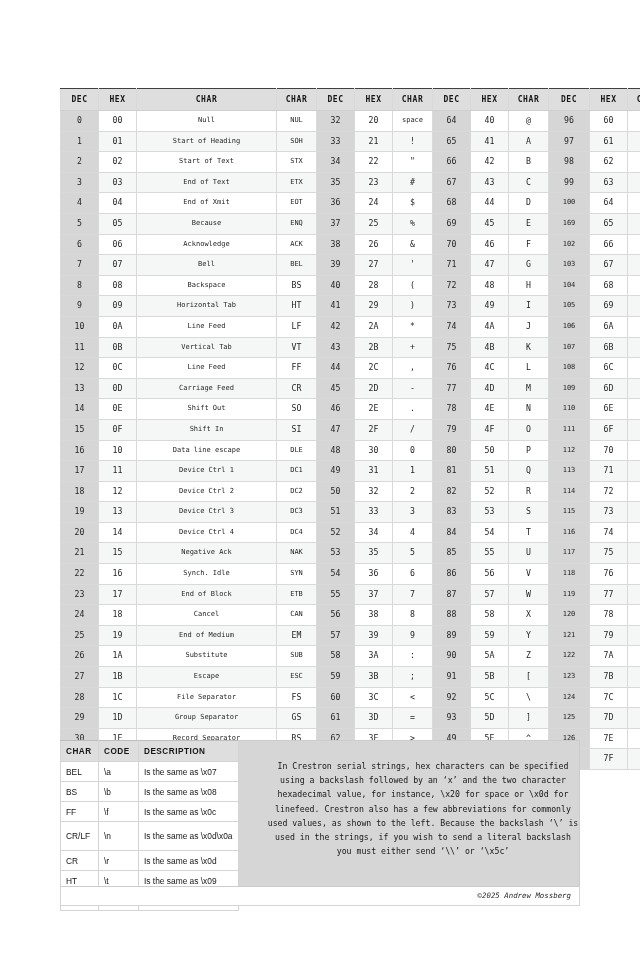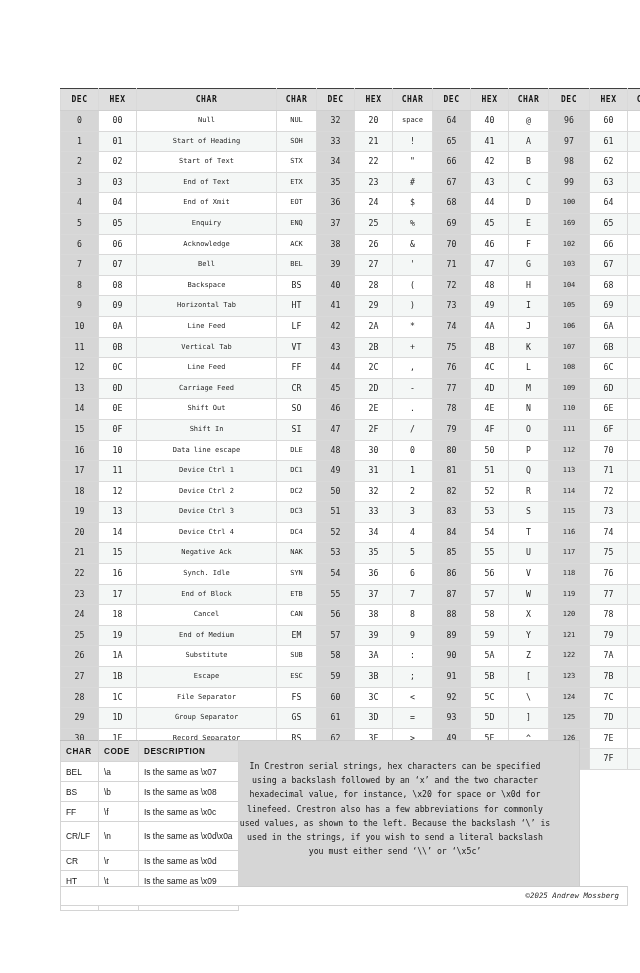--- a/index.html
+++ b/index.html
@@ -121,39 +121,39 @@
   #escape-table tbody td { height: 15px; }
   #escape-table tbody tr.tall td { height: 24px; }
 
   #note-panel {
     flex: 1;
     background: #d6d6d6;
     border: 1px solid #cccccc;
     border-left: none;
     display: flex;
     align-items: flex-start;
-    justify-content: flex-start;
+    justify-content: flex-end;
     padding-top: 18px;
     box-sizing: border-box;
   }
   #note-text {
     font-family: "DejaVu Sans Mono", monospace;
     font-size: 8.2px;
     line-height: 14.2px;
     color: #161616;
     text-align: center;
     width: 312px;
   }
 
   
   #footer {
     position: absolute;
     left: 60px;
     top: 886px;
-    width: 568px;
+    width: 520px;
     height: 20px;
     border: 1px solid #d4d4d4;
     border-top: 1px solid #cccccc;
     background: #ffffff;
     box-sizing: border-box;
   }
   #copyright {
     position: absolute;
     right: 8px;
     top: 4px;
@@ -274,21 +274,21 @@
           <td class="dec-col">68</td>
           <td>44</td>
           <td>D</td>
           <td class="dec-col small-char">100</td>
           <td>64</td>
           <td>d</td>
         </tr>
         <tr>
           <td class="dec-col">5</td>
           <td>05</td>
-          <td class="name-col small-char">Enquiry</td>
+          <td class="name-col small-char">Because</td>
           <td class="small-char">ENQ</td>
           <td class="dec-col">37</td>
           <td>25</td>
           <td>%</td>
           <td class="dec-col">69</td>
           <td>45</td>
           <td>E</td>
           <td class="dec-col small-char">169</td>
           <td>65</td>
           <td>e</td>

